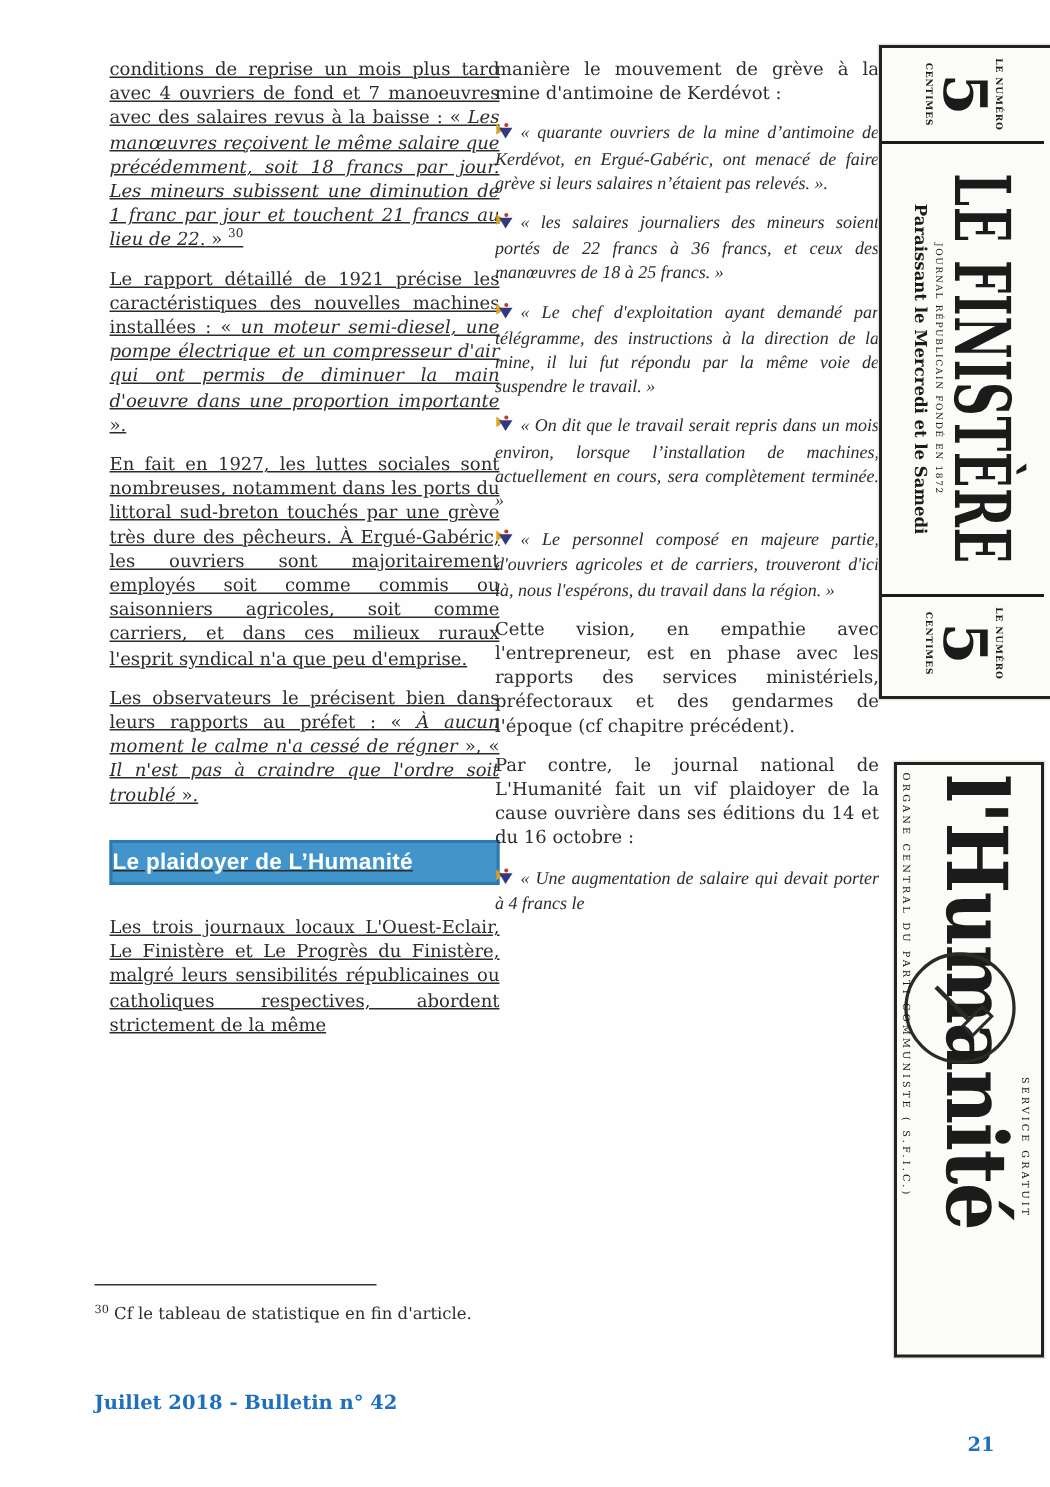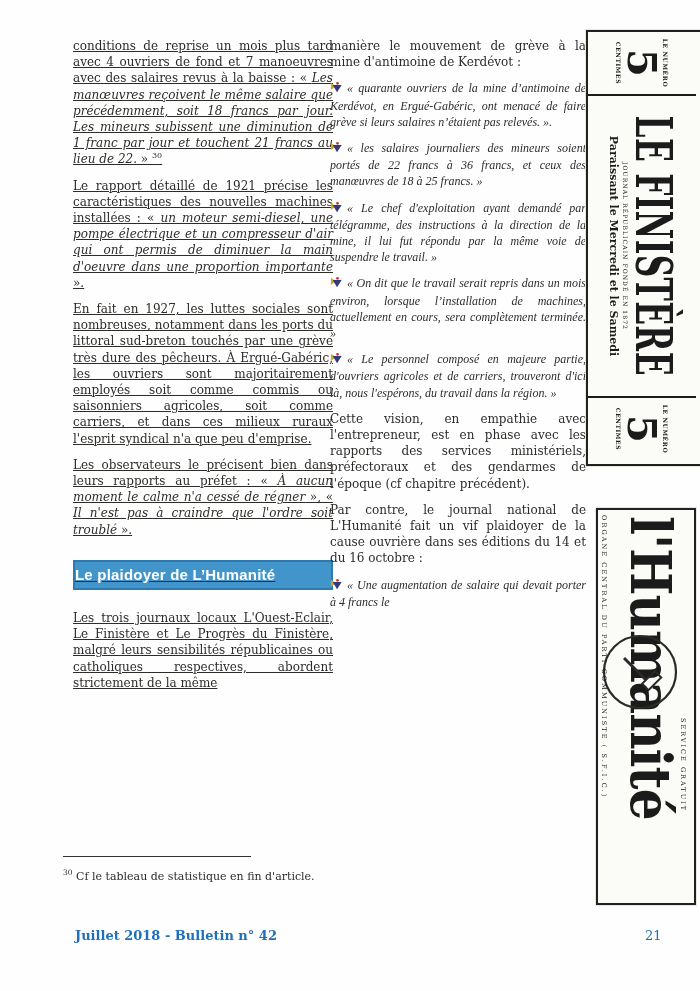--- a/index.html
+++ b/index.html
@@ -21,23 +21,23 @@
       color:#fff;font-family:"Liberation Sans", sans-serif;font-weight:bold;font-size:15px;
       text-align:left;padding:4px 0 5px 0;margin:22px 0 20px 0;letter-spacing:.2px;}
 
   
   .footnote-area{position:absolute;left:63px;top:856px;width:262px;}
   .footnote-rule{width:188px;border:0;border-top:1.3px solid #33312e;margin:0 0 9px 0;}
   .footnote{font-size:11px;line-height:14.5px;text-align:justify;margin:0;}
   .footnote sup{font-size:7.5px;}
 
   
-  .footer-left{position:absolute;left:75px;top:928px;font-size:13px;font-weight:bold;
+  .footer-left{position:absolute;left:63px;top:928px;font-size:13px;font-weight:bold;
       color:var(--footer-blue,#1d70bd);}
-  .page-number{position:absolute;left:645px;top:928px;font-size:13px;font-weight:normal;
+  .page-number{position:absolute;left:645px;top:956px;font-size:13px;font-weight:bold;
       color:var(--footer-blue,#1d70bd);}
 
   
   .clip{position:absolute;background:#fbfbf8;border:2px solid #22211f;overflow:hidden;
         box-shadow:0 0 0 1px #e8e6e0;}
   .clip-finistere{left:586px;top:30px;width:112px;height:432px;}
   .clip-humanite{left:596px;top:508px;width:96px;height:393px;}
   .rot{position:absolute;top:0;left:0;transform-origin:top left;
        transform:rotate(90deg) translateY(-100%);}
   .rot-fin{width:428px;height:108px;}

